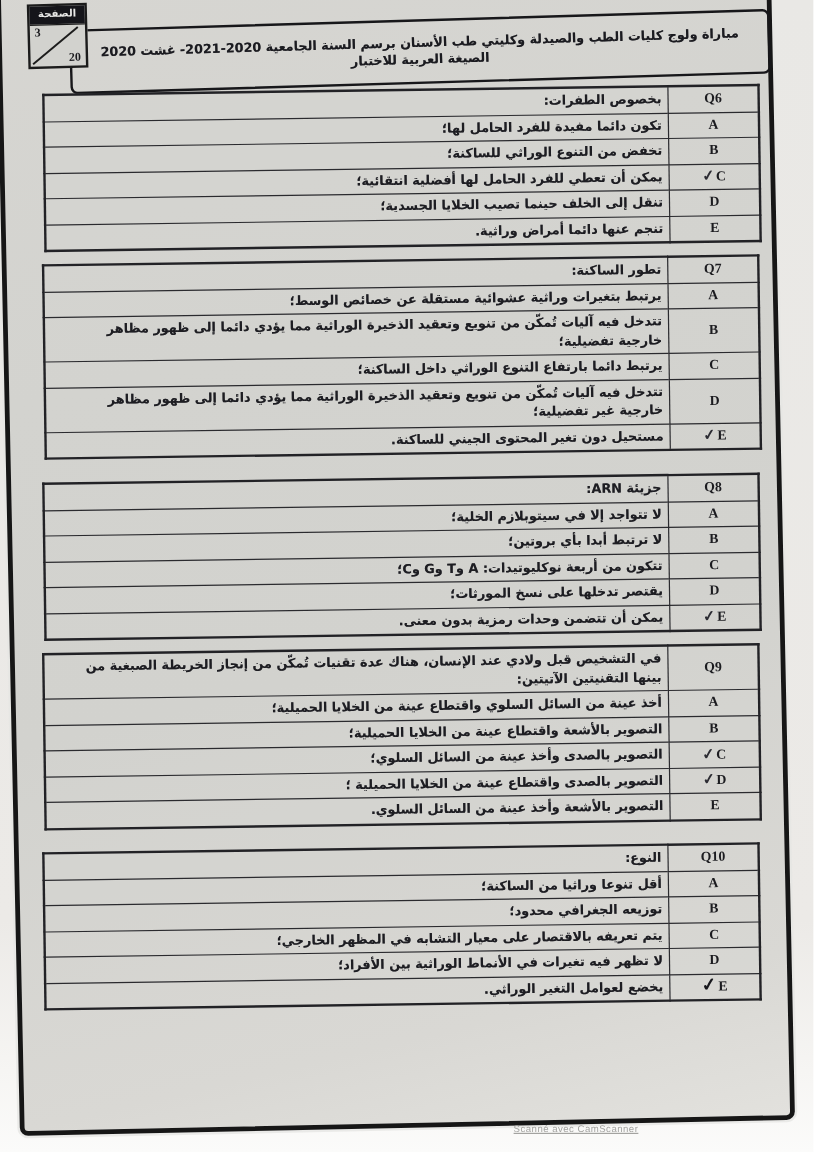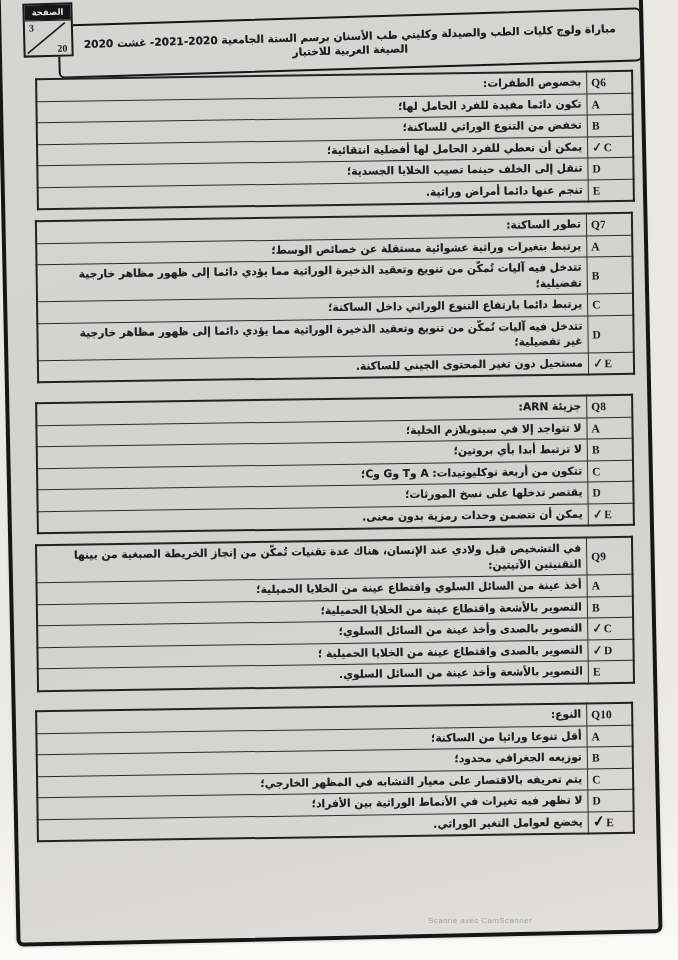--- a/index.html
+++ b/index.html
@@ -59,41 +59,41 @@
     background:rgba(210,210,206,.25);
   }
   .q-0 { top:74px; }
   .q-1 { top:216px; }
   .q-2 { top:398px; }
   .q-3 { top:540px; }
   .q-4 { top:706px; }
 
   .qtable td { border:1.3px solid #2a2a2e; }
   td.code {
-    width:36px; min-width:36px; text-align:left; vertical-align:middle;
+    width:36px; min-width:36px; text-align:center; vertical-align:middle;
     font-family:"Liberation Serif", serif; font-weight:700; font-size:11.5px;
-    color:#1c1c20; white-space:nowrap; padding:0 4px;
+    color:#1c1c20; white-space:nowrap; padding:0 19px;
   }
   td.prompt, td.text {
     text-align:right; vertical-align:middle;
     font-size:10.7px; font-weight:700; color:#1d1d22;
     padding:2px 5px 3px 30px; line-height:1.45;
     text-shadow:0 0 .5px rgba(25,25,35,.5);
   }
   .qtable tr { height:19px; }
   .check {
     display:inline-block; font-size:12.5px; color:#2c2c33;
     transform:rotate(-6deg); margin-right:1px; line-height:1;
   }
   .q-4 .check { font-weight:700; font-size:15px; color:#17171c; }
 
   .watermark {
-    position:absolute; left:428px; top:916px; z-index:1;
+    position:absolute; left:428px; top:936px; z-index:1;
     font-family:"Liberation Sans", sans-serif;
-    font-size:8px; color:#a3a3a0; letter-spacing:.4px;
+    font-size:8px; color:#a3a3a0; letter-spacing:.4px;text-decoration:underline;
   }
 </style>
 </head>
 <body>
 
 <div class="scan-wrap">
 
   <div class="page-frame"></div>
 
   <div class="pagebox">

